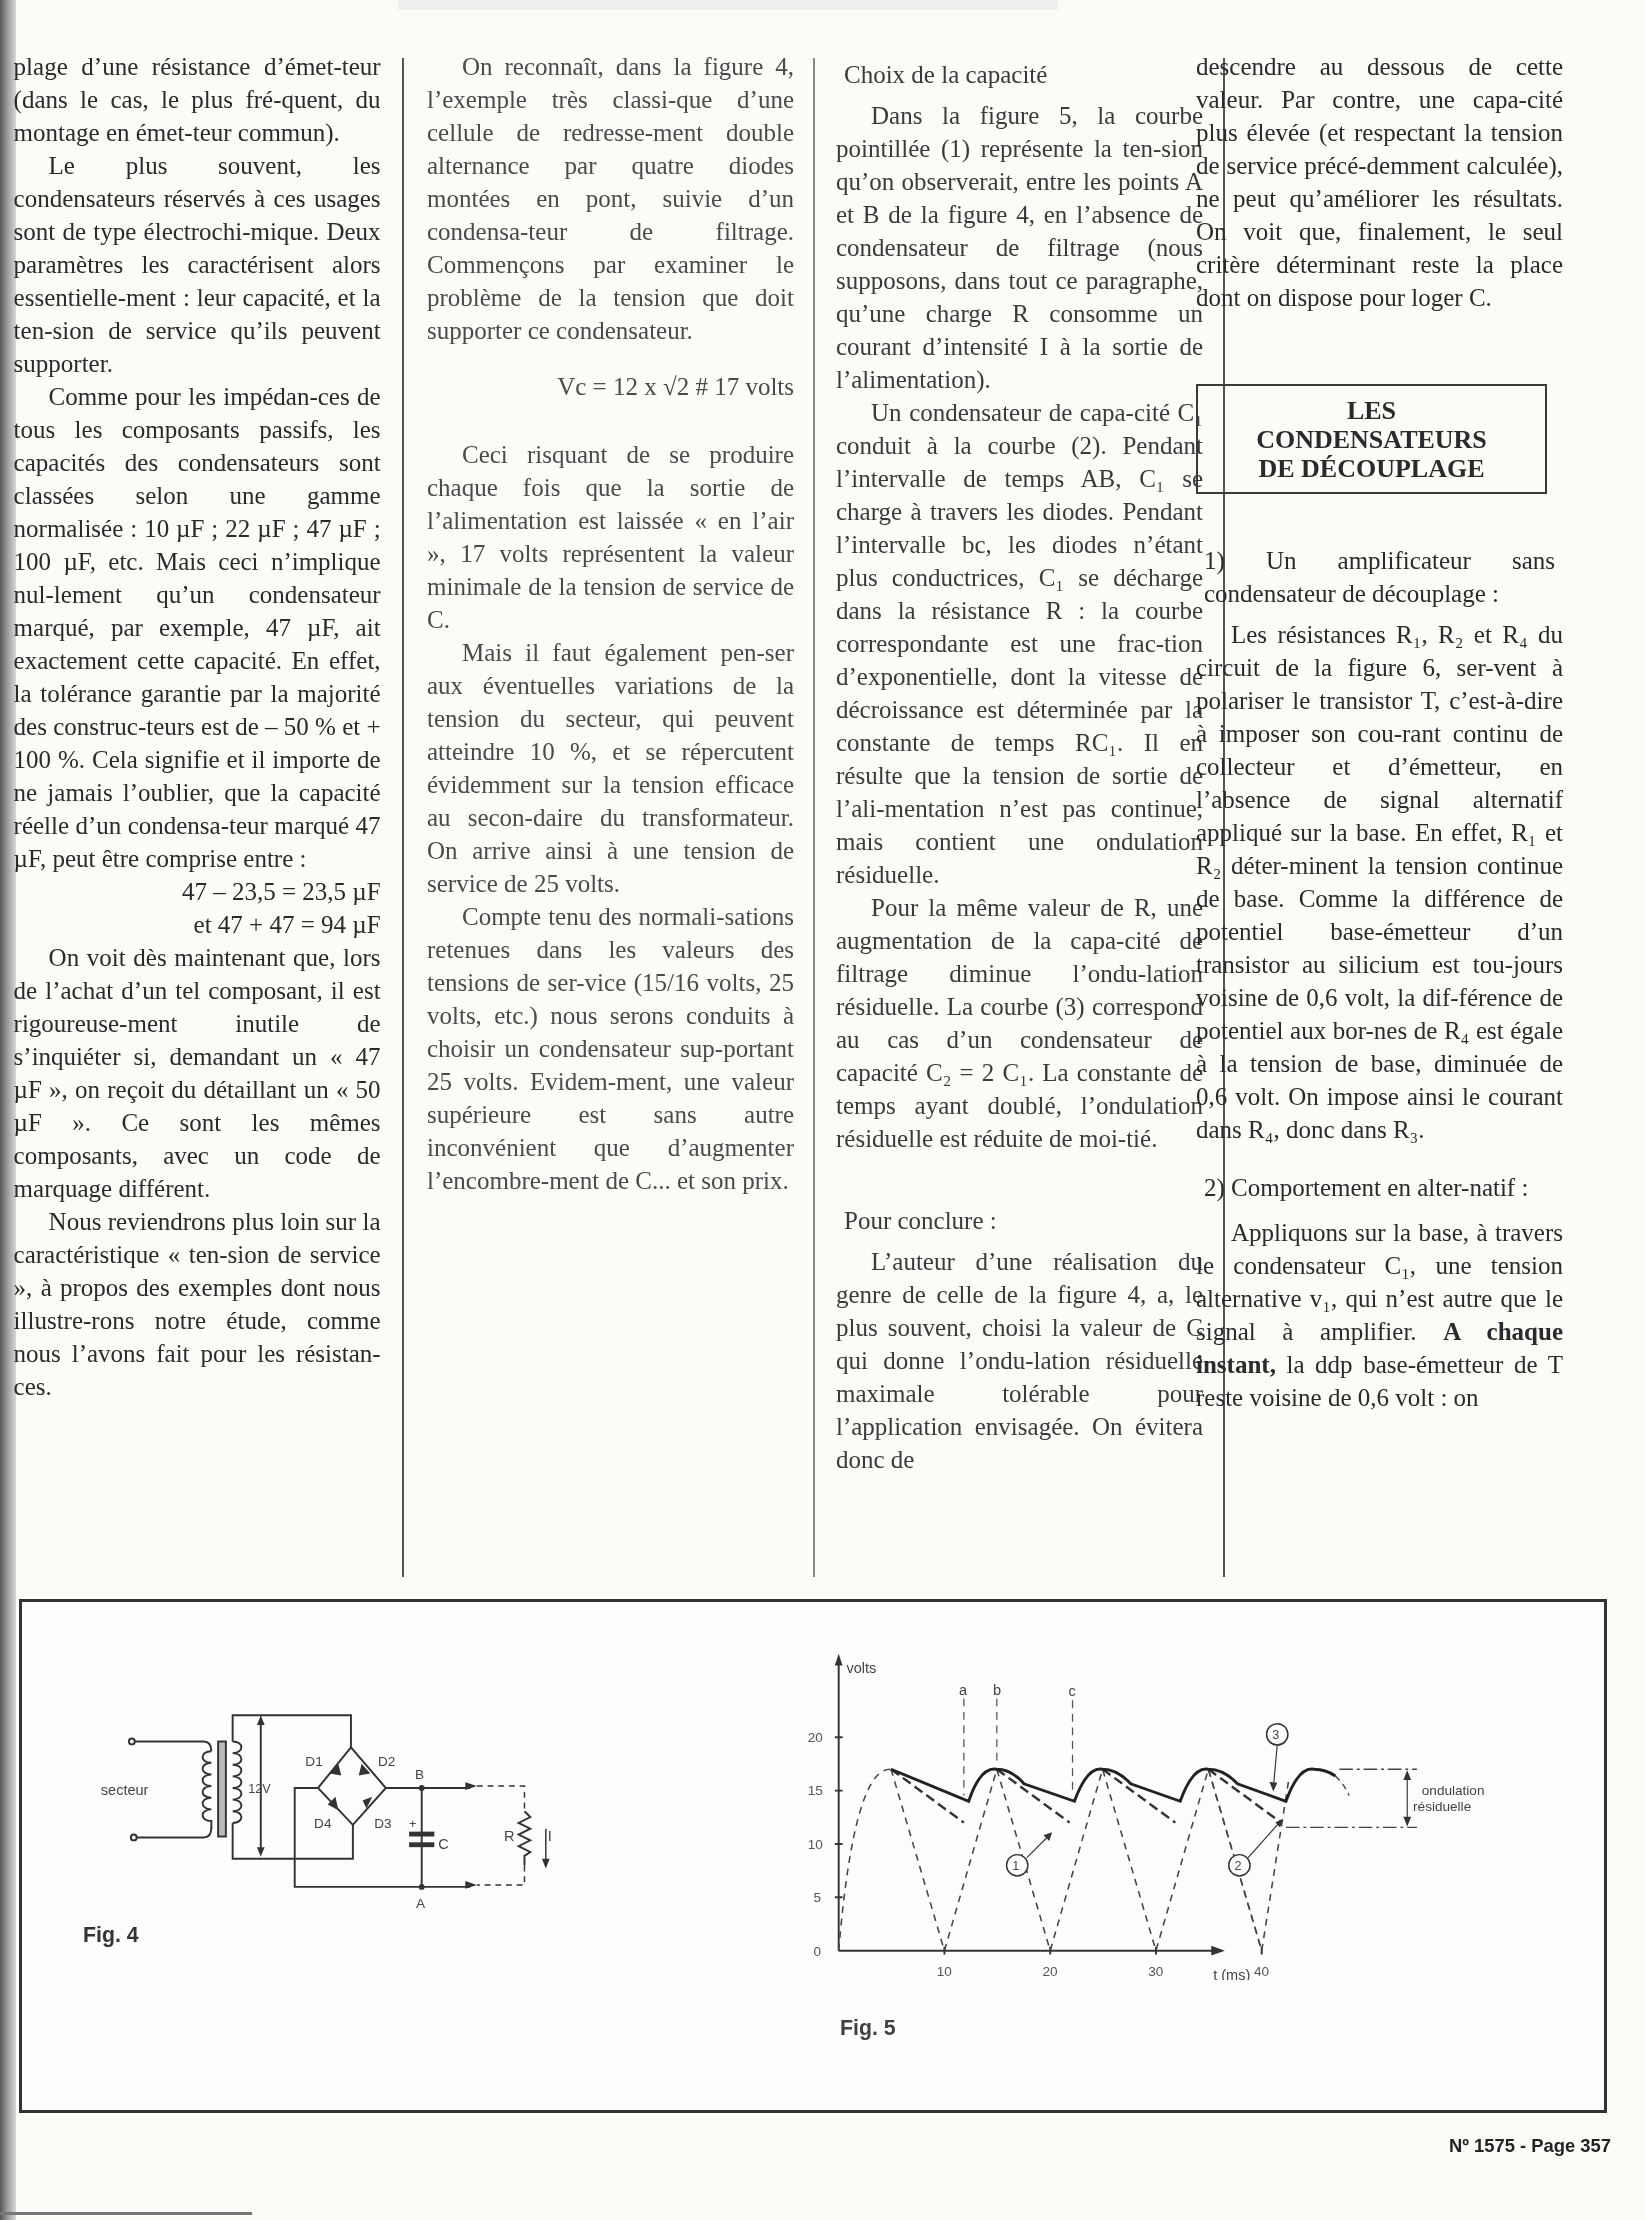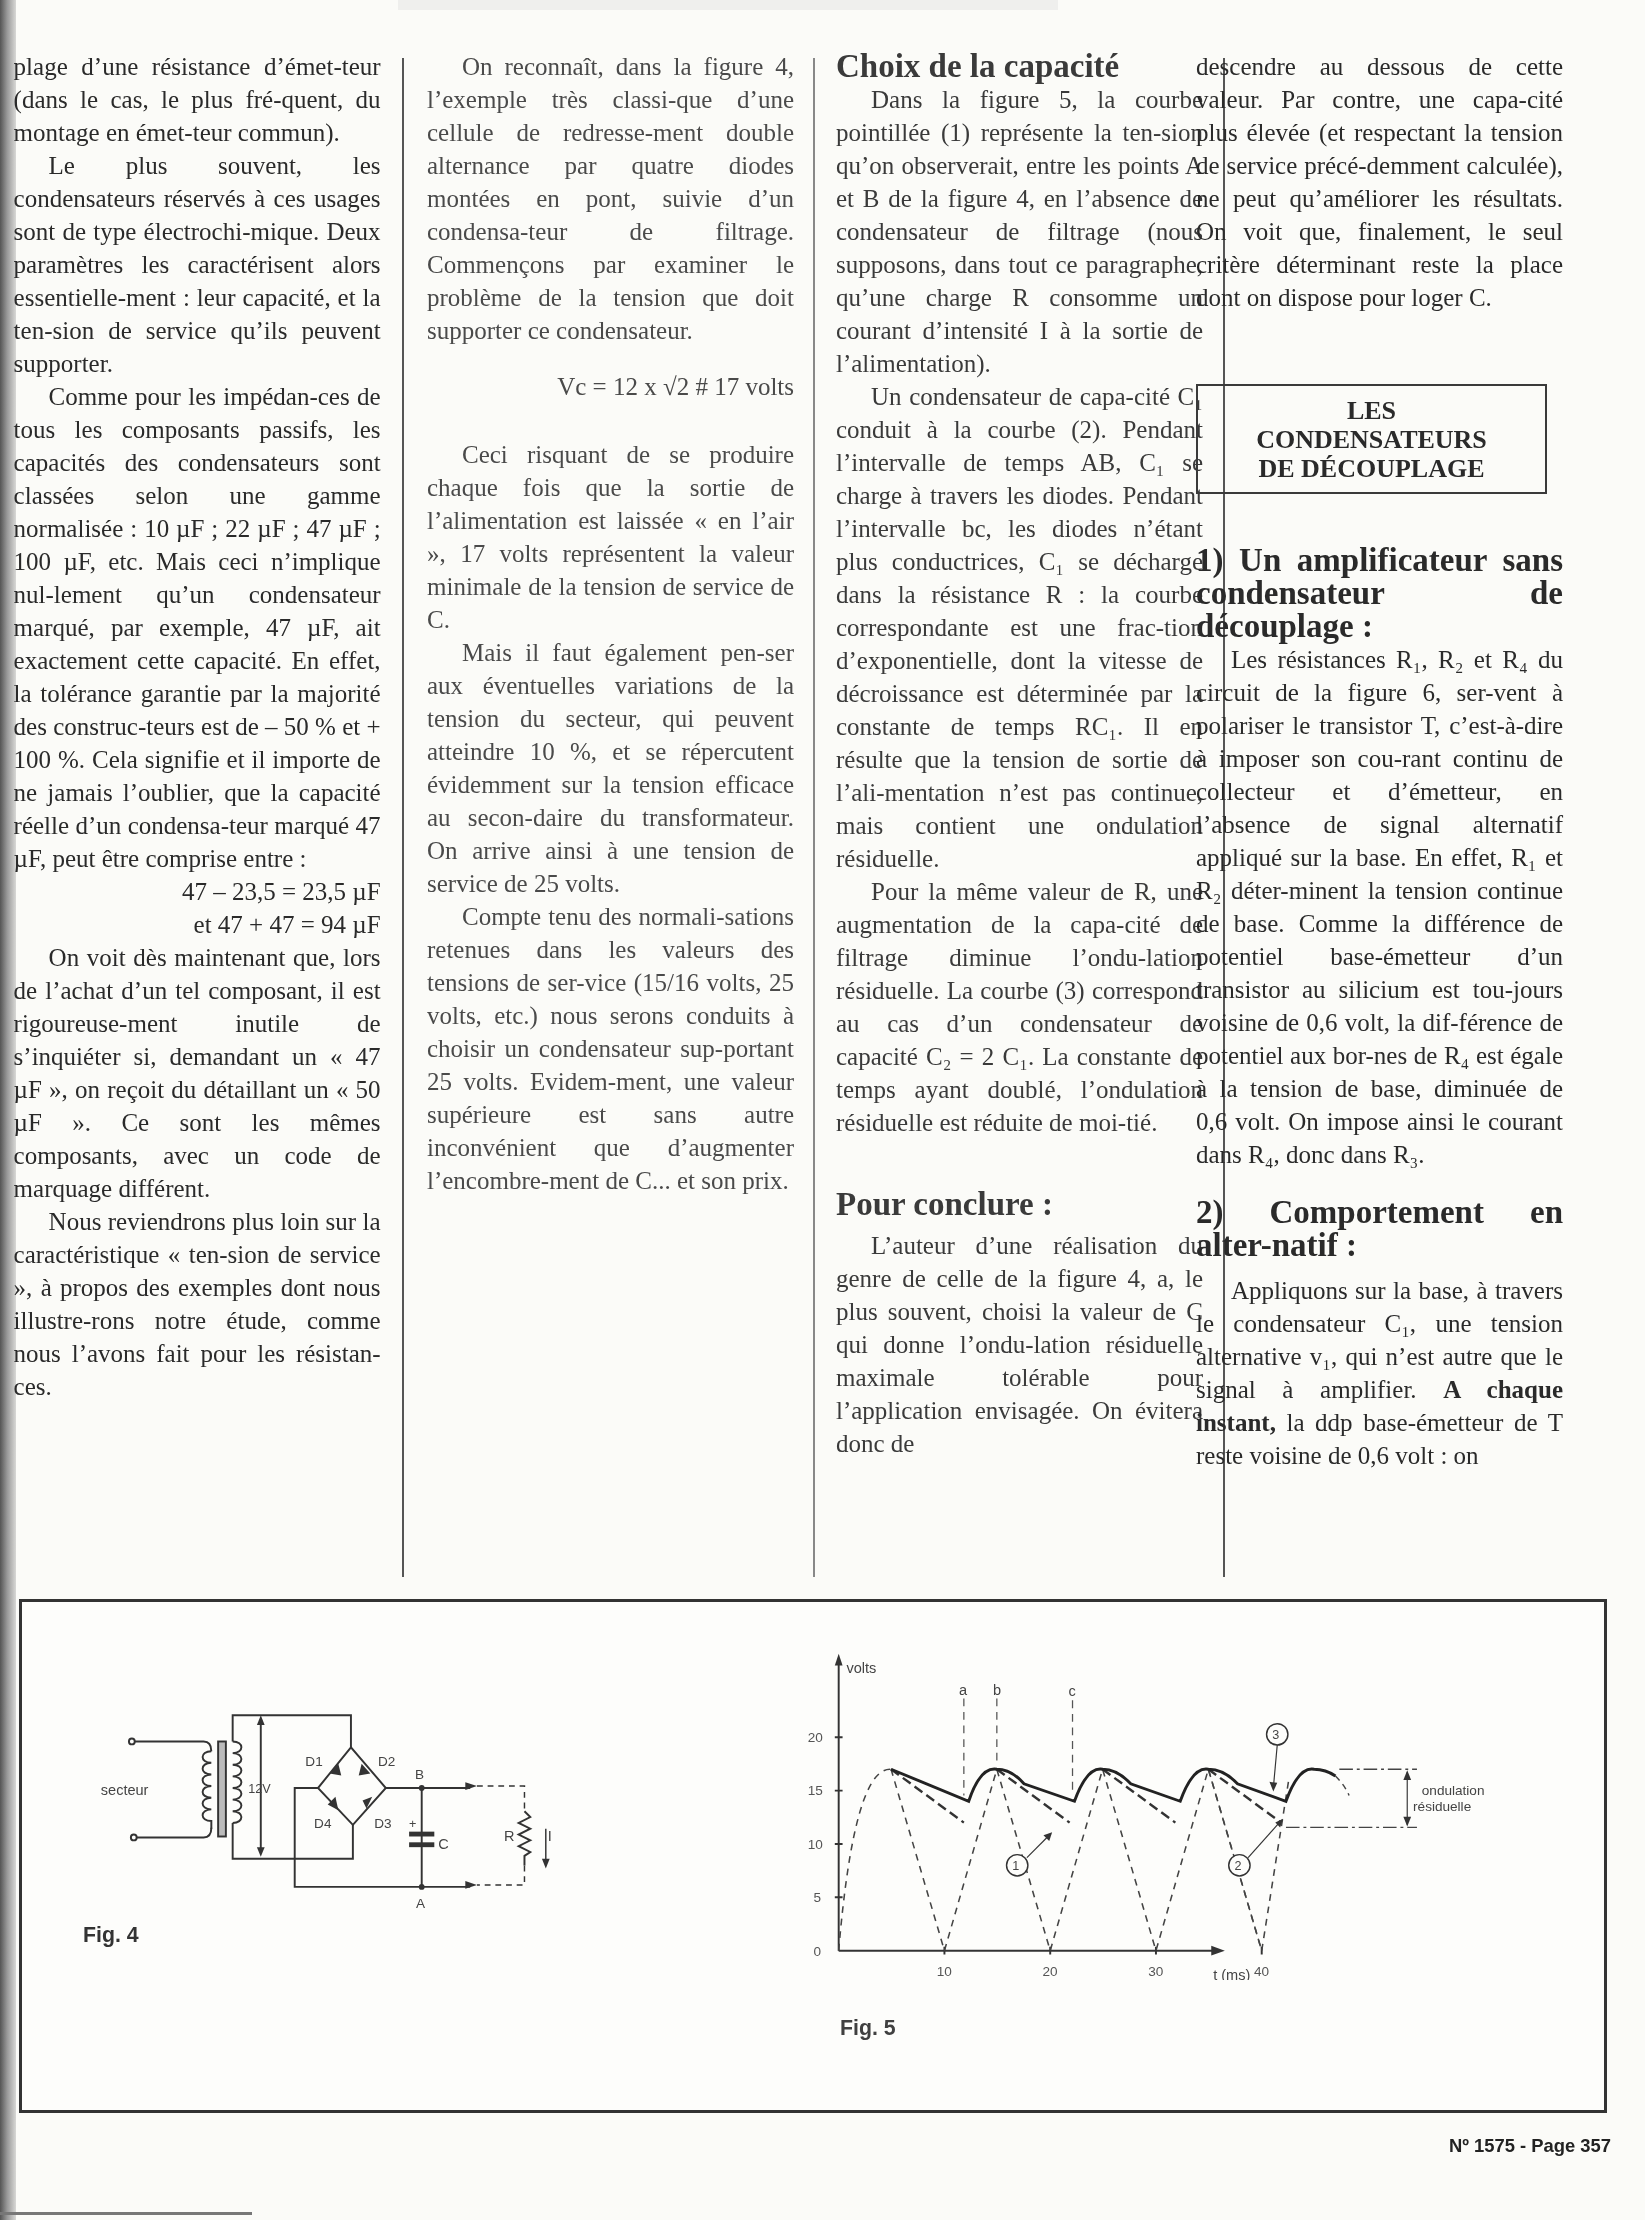--- a/index.html
+++ b/index.html
@@ -18,21 +18,21 @@
   }
   .col {
     position:absolute; top:50px; width:367px;
     font-size:25px; line-height:33px; text-align:justify;
     hyphens:manual;
   }
   .col p { margin:0; text-indent:0; }
   .col p.ind { text-indent:35px; }
   .col p.eq { text-align:right;padding-left:8px; }
   .col p.formula { margin:23px 0 35px 0; text-align:right; }
-  .col h3 { margin:0; font-size:33px; line-height:33px; font-weight:bold; }
+  .col h3 { margin:8px; font-size:25px; line-height:33px; font-weight:normal; }
   .rule { position:absolute; width:1.9px; background:#555; }
   .boxhead {
     border:2.9px solid #3a3a3a; text-align:center; font-weight:bold;
     font-size:26px; line-height:29px; padding:7.8px 3.9px; margin:7.8px 0 0 0;
   }
   .figbox {
     position:absolute; left:19.4px; top:1599px; width:1588px; height:514px;
     border:3.9px solid #333; box-sizing:border-box; background:#fdfdfb;
   }
   .figlabel { position:absolute; font-family:"Liberation Sans","DejaVu Sans",sans-serif; font-weight:bold; font-size:21.3px; color:#333; }

